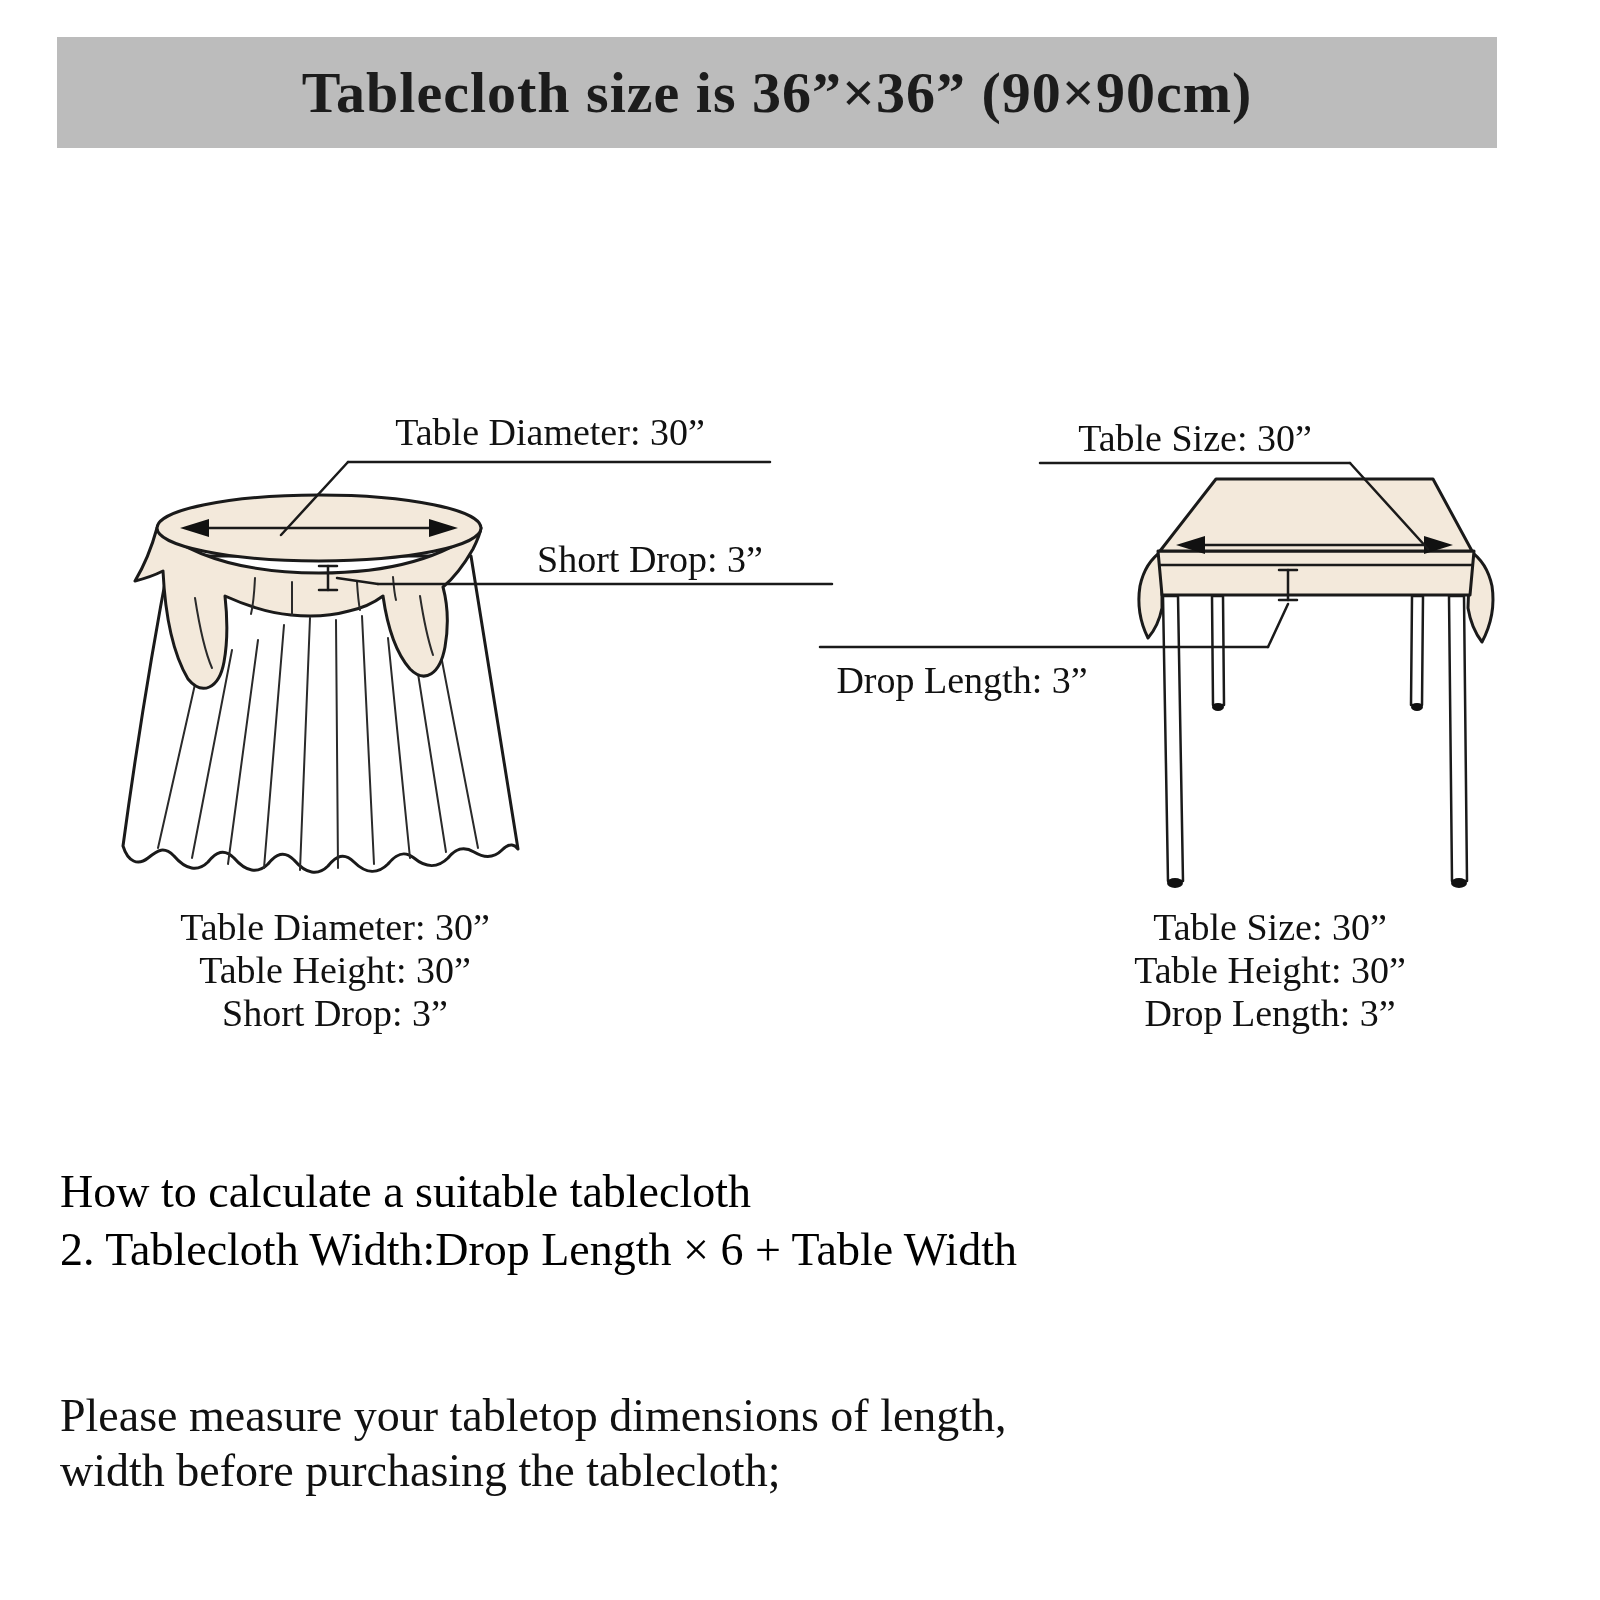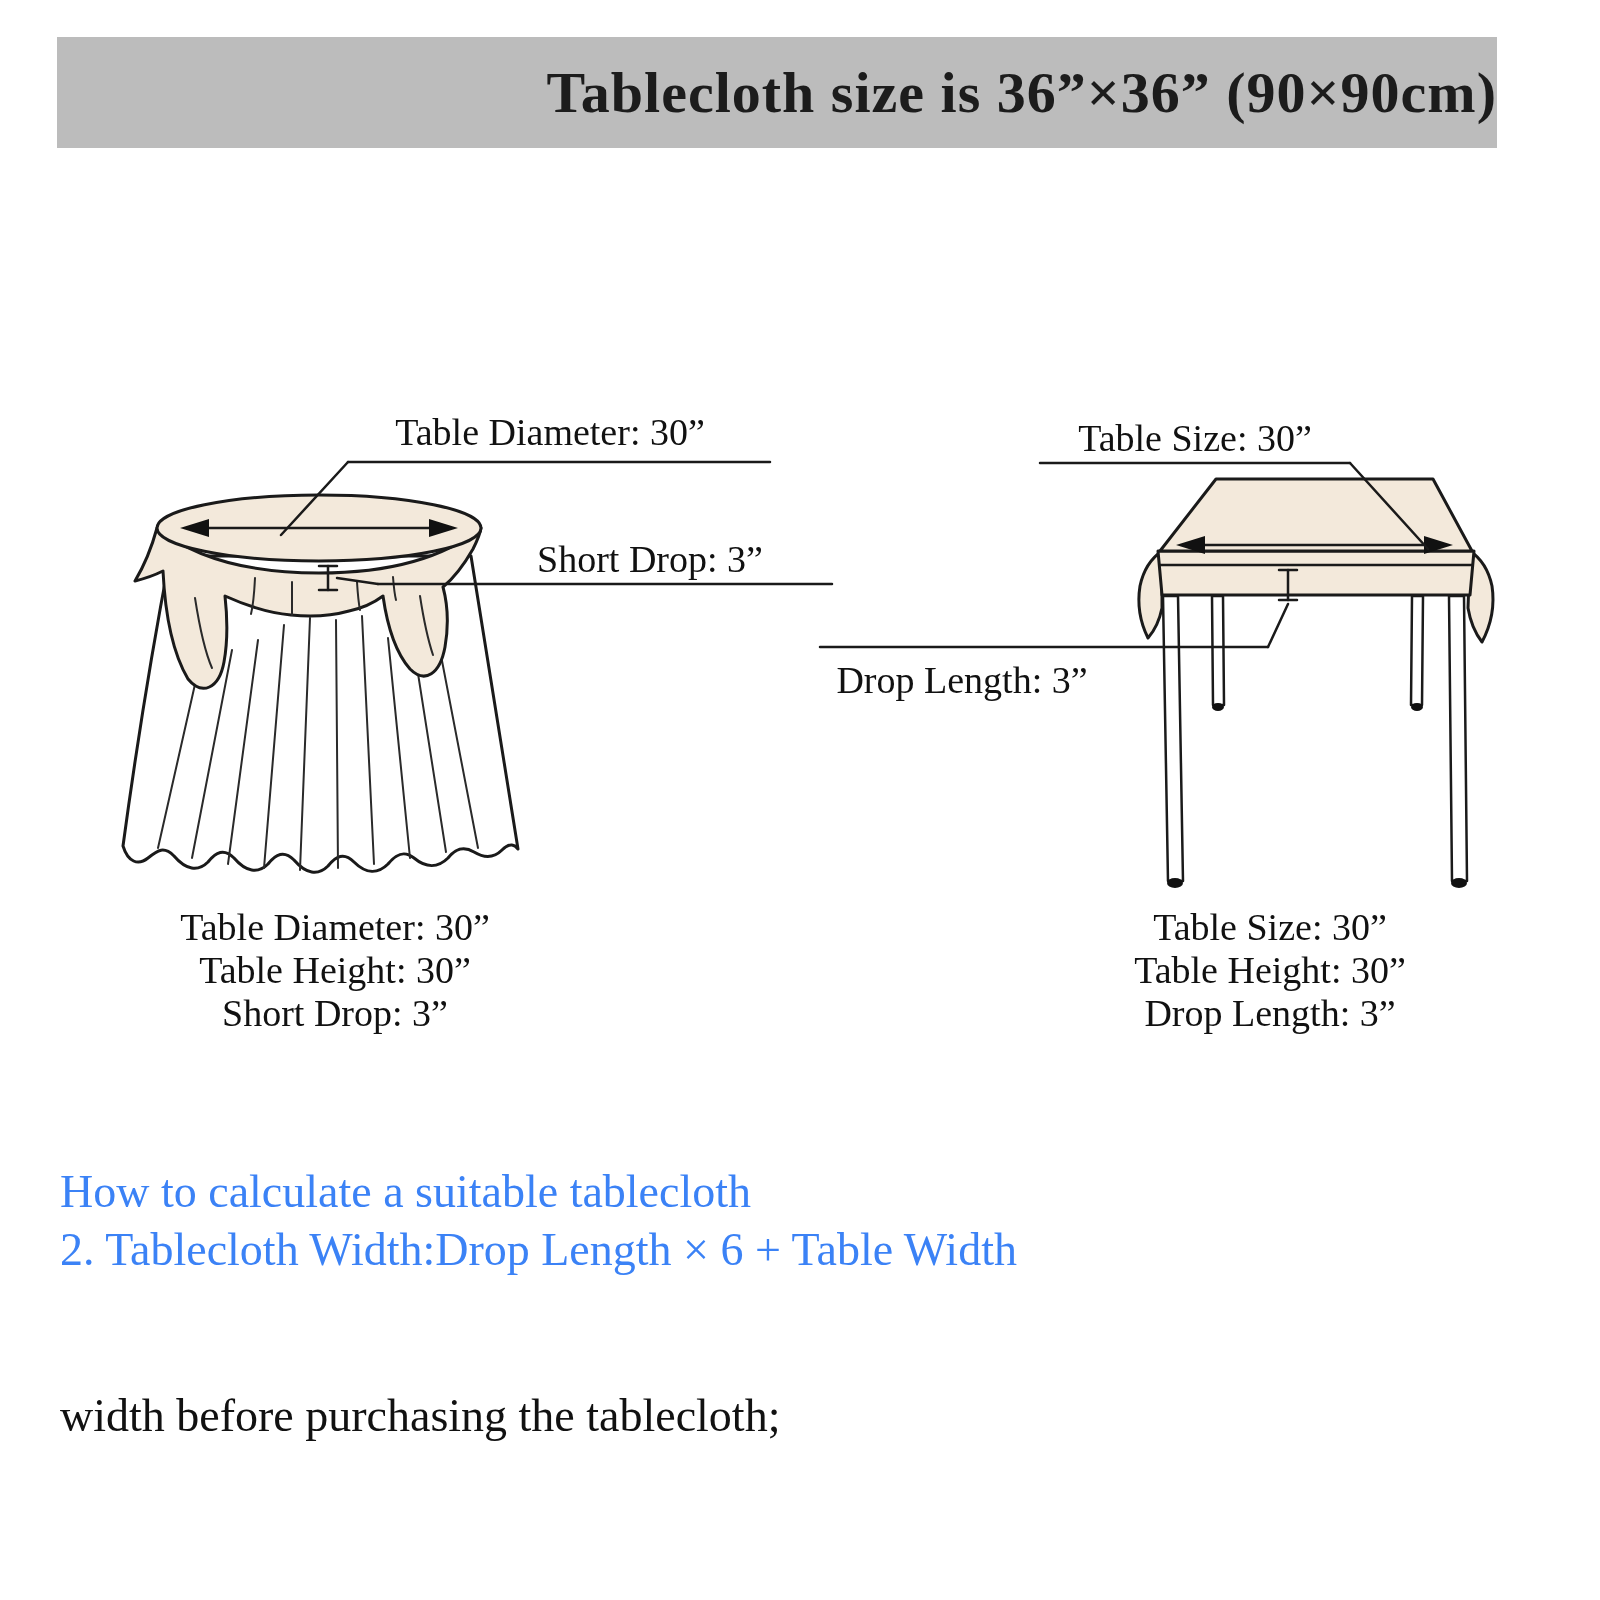--- a/index.html
+++ b/index.html
@@ -1,41 +1,41 @@
 <!DOCTYPE html>
 <html><head>
 <meta charset="utf-8">
 <style>
   html,body{margin:0;padding:0;background:#ffffff;}
   body{width:1600px;height:1600px;position:relative;overflow:hidden;
        font-family:"Liberation Serif","DejaVu Serif",serif;color:#111;}
   .page{position:absolute;left:0;top:0;width:1600px;height:1600px;background:#ffffff;}
 
   .banner{position:absolute;left:57px;top:37px;width:1440px;height:111px;
-          background:#bcbcbc;display:flex;align-items:center;justify-content:flex-end;}
+          background:#bcbcbc;display:flex;align-items:center;justify-content:center;}
   .banner-title{font-size:58px;font-weight:bold;color:#1c1c1c;letter-spacing:1px;white-space:nowrap;}
 
   svg.diagrams{position:absolute;left:0;top:390px;width:1600px;height:660px;}
 
   .cloth{fill:#f3e9db;stroke:#1a1a1a;stroke-width:3;stroke-linejoin:round;}
   .whiteshape{fill:#ffffff;stroke:#1a1a1a;stroke-width:3;stroke-linejoin:round;}
   .ln{stroke:#1a1a1a;stroke-width:2.5;fill:none;stroke-linecap:round;}
   .thin{stroke:#2a2a2a;stroke-width:2;fill:none;stroke-linecap:round;}
   .head{fill:#111;stroke:none;}
   .leg{fill:#ffffff;stroke:#1a1a1a;stroke-width:2.5;stroke-linejoin:round;}
   .foot{fill:#111;stroke:none;}
   text.dlabel{font-family:"Liberation Serif","DejaVu Serif",serif;font-size:38px;fill:#111;}
 
   .caption{position:absolute;text-align:center;font-size:38px;line-height:43px;
            color:#111;white-space:nowrap;}
   .caption-left{left:85px;top:906px;width:500px;}
   .caption-right{left:1015px;top:906px;width:510px;}
 
   .howto{position:absolute;left:60px;top:1163px;font-size:46px;line-height:58px;
-         color:#3b82f6;white-space:nowrap;}
+         color:#000000;white-space:nowrap;}
   .notes{position:absolute;left:60px;top:1388px;font-size:46px;line-height:55px;
          color:#111;white-space:nowrap;}
 </style>
 </head>
 <body>
 
 <div class="page">
 
   <div class="banner">
     <div class="banner-title">Tablecloth size is 36”×36” (90×90cm)</div>
@@ -178,16 +178,17 @@
     <div>Table Height: 30”</div>
     <div>Drop Length: 3”</div>
   </div>
 
   <div class="howto">
     <div>How to calculate a suitable tablecloth</div>
     <div>2. Tablecloth Width:Drop Length × 6 + Table Width</div>
   </div>
 
   <div class="notes">
+    <div>Please measure your tabletop dimensions of length,</div>
     <div>width before purchasing the tablecloth;</div>
   </div>
 
 </div>
 
 </body></html>

